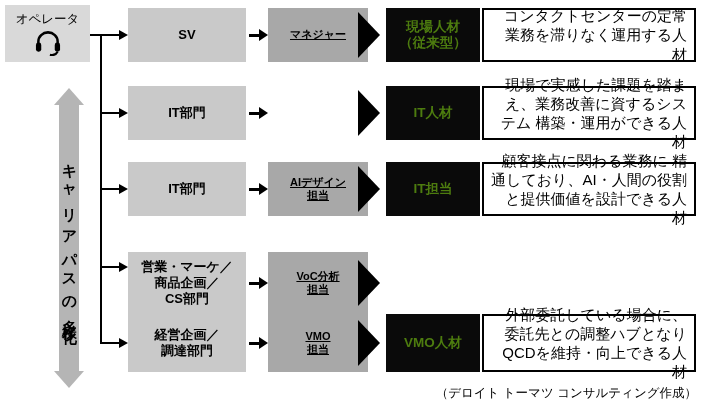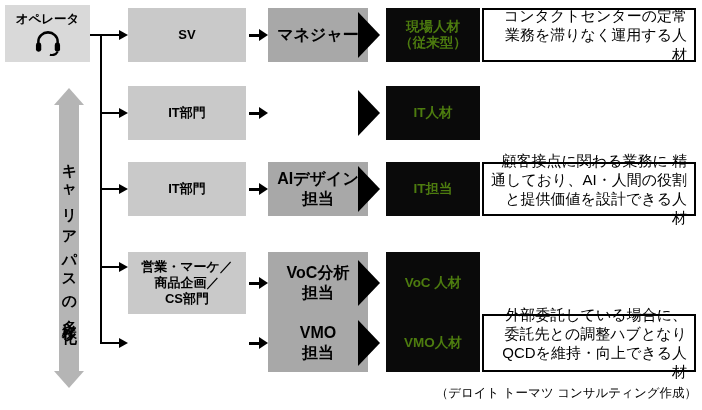--- a/index.html
+++ b/index.html
@@ -4,21 +4,21 @@
 <style>
   * { margin:0; padding:0; box-sizing:border-box; }
   html,body { background:#fff; }
   body { font-family:"Liberation Sans","DejaVu Sans",sans-serif; color:#000; }
   .canvas { position:relative; width:702px; height:410px; background:#fff; overflow:hidden; }
 
   
   .operator { position:absolute; left:5px; top:5px; width:85px; height:57px;
               background:var(--operator-box,#d9d9d9); display:flex; flex-direction:column;
               align-items:center; justify-content:center; gap:1px; }
-  .operator .label { font-size:12.5px;font-weight:bold; }
+  .operator .label { font-size:12.5px; }
 
   
   .axis { position:absolute; left:54px; top:88px; width:30px; height:300px;
           display:flex; flex-direction:column; align-items:center; }
   .axis .head-up { width:0; height:0; border-left:15px solid transparent; border-right:15px solid transparent;
                    border-bottom:17px solid var(--axis-arrow,#b5b5b5); }
   .axis .head-down { width:0; height:0; border-left:15px solid transparent; border-right:15px solid transparent;
                      border-top:17px solid var(--axis-arrow,#b5b5b5); }
   .axis .shaft { flex:1; width:20px; background:var(--axis-arrow,#b5b5b5);
                  display:flex; align-items:center; justify-content:center; }
@@ -30,21 +30,21 @@
   .connector .head { position:absolute; width:0; height:0; background:transparent;
                      border-top:5px solid transparent; border-bottom:5px solid transparent;
                      border-left:9px solid #000; }
 
   
   .row { position:absolute; left:0; width:702px; }
   .box { position:absolute; top:0; bottom:0; display:flex; align-items:center; justify-content:center;
          text-align:center; }
   .box span { white-space:pre-line; line-height:1.22; }
   .source { left:128px; width:118px; background:var(--source-box,#c9c9c9); font-weight:bold; font-size:13px;justify-content:center; }
-  .role   { left:268px; width:100px;  background:var(--role-box,#a8a8a8);  font-weight:bold; font-size:16px; }
+  .role   { left:268px; width:100px;  background:var(--role-box,#a8a8a8);  font-weight:bold; font-size:11px;text-decoration:underline; }
   .talent { left:386px; width:94px;  background:var(--talent-box,#000);   color:#4d7c0f; font-weight:bold; font-size:13.5px; }
   .desc   { left:482px; width:214px; background:#fff; border:2px solid #000;
             justify-content:flex-start; text-align:right; padding:3px 7px; font-size:15px; }
   .desc span { line-height:1.28; }
 
   .arrow-small { position:absolute; left:249px; top:50%; margin-top:-6px; width:19px; height:12px; }
   .arrow-small .line { position:absolute; left:0; top:4.5px; width:11px; height:3px; background:#000; }
   .arrow-small .head { position:absolute; left:10px; top:0; width:0; height:0;
                        border-top:6px solid transparent; border-bottom:6px solid transparent;
                        border-left:9px solid #000; }
@@ -118,20 +118,23 @@
         <span>IT部門</span>
       </div>
     <div class="arrow-small">
         <i class="line"></i>
         <i class="head"></i>
       </div>
     <div class="arrow-big"></div>
     <div class="box talent">
         <span>IT人材</span>
       </div>
+    <div class="box desc">
+        <span>現場で実感した課題を踏まえ、業務改善に資するシステム 構築・運用ができる人材</span>
+      </div>
   </div>
 
   <div class="row" style="top:162px;height:54px;">
     <div class="box source">
         <span>IT部門</span>
       </div>
     <div class="arrow-small">
         <i class="line"></i>
         <i class="head"></i>
       </div>
@@ -156,26 +159,27 @@
       </div>
     <div class="arrow-small">
         <i class="line"></i>
         <i class="head"></i>
       </div>
     <div class="box role">
         <span>VoC分析
 担当</span>
       </div>
     <div class="arrow-big"></div>
-    <div class="box talent">
-        <span>VoC 人材</span>
-      </div>
   </div>
 
   <div class="row" style="top:314px;height:58px;">
+    <div class="box source">
+        <span>経営企画／
+調達部門</span>
+      </div>
     <div class="arrow-small">
         <i class="line"></i>
         <i class="head"></i>
       </div>
     <div class="box role">
         <span>VMO
 担当</span>
       </div>
     <div class="arrow-big"></div>
     <div class="box desc">

